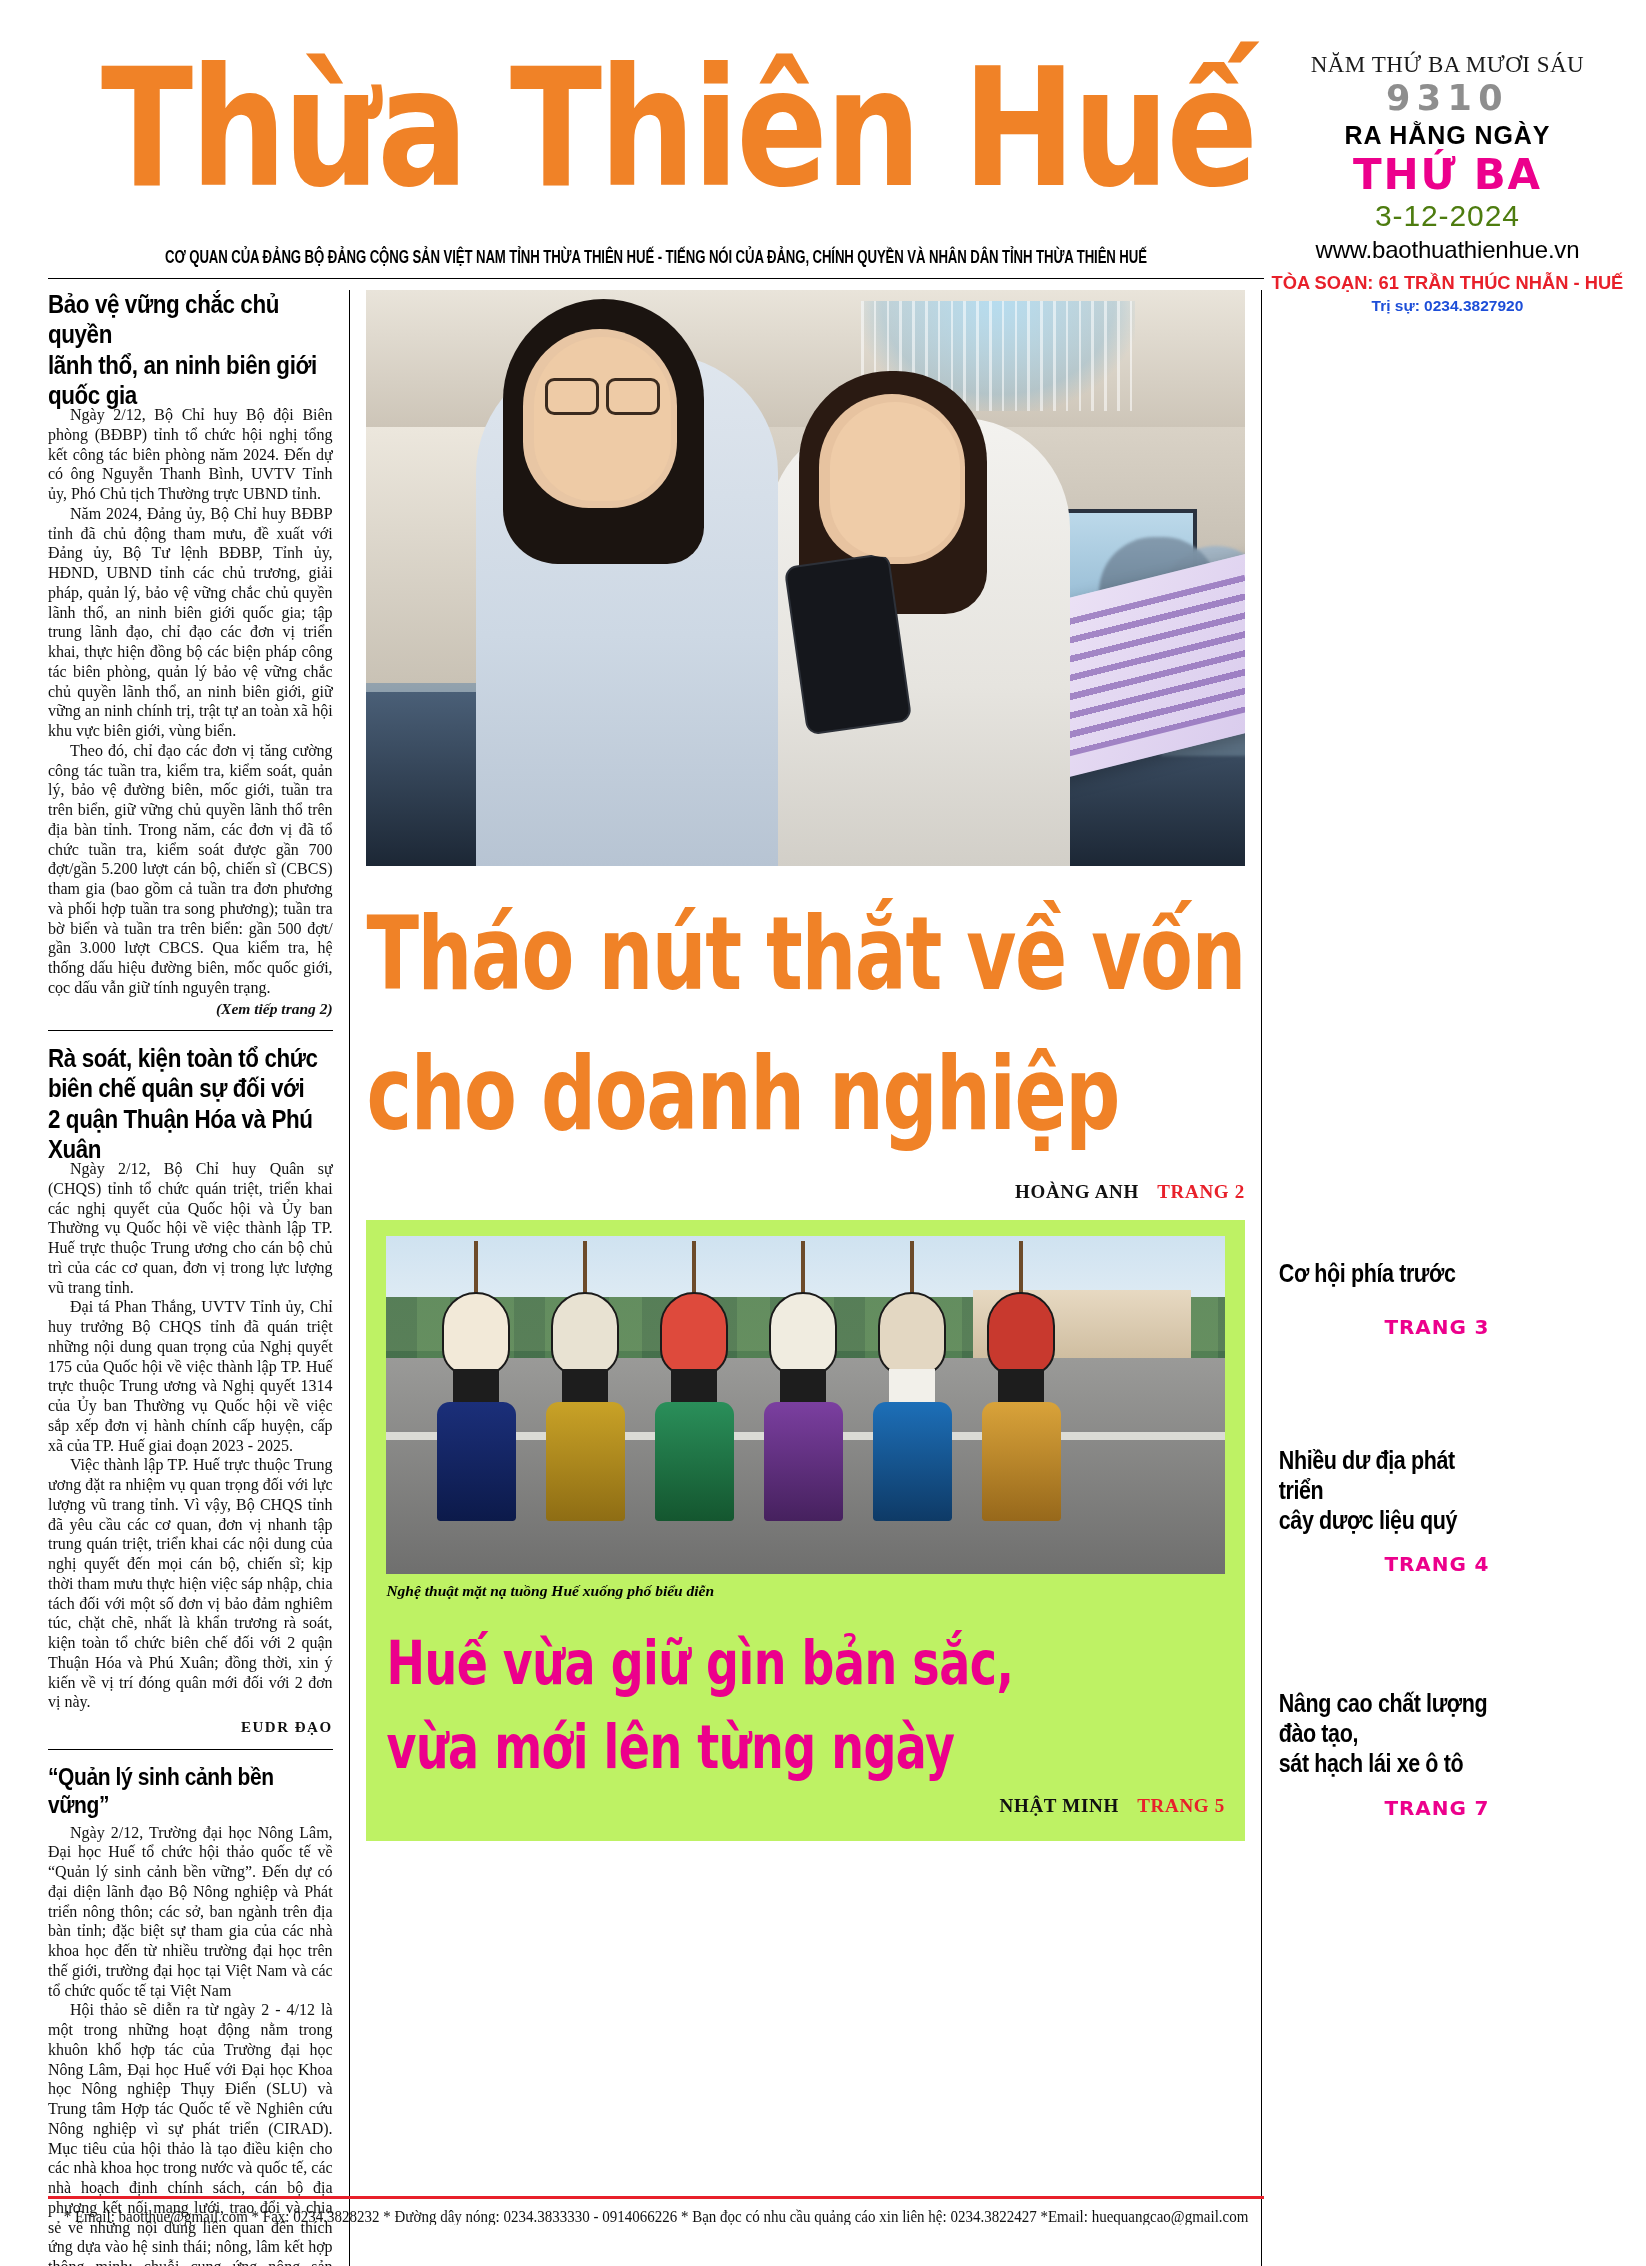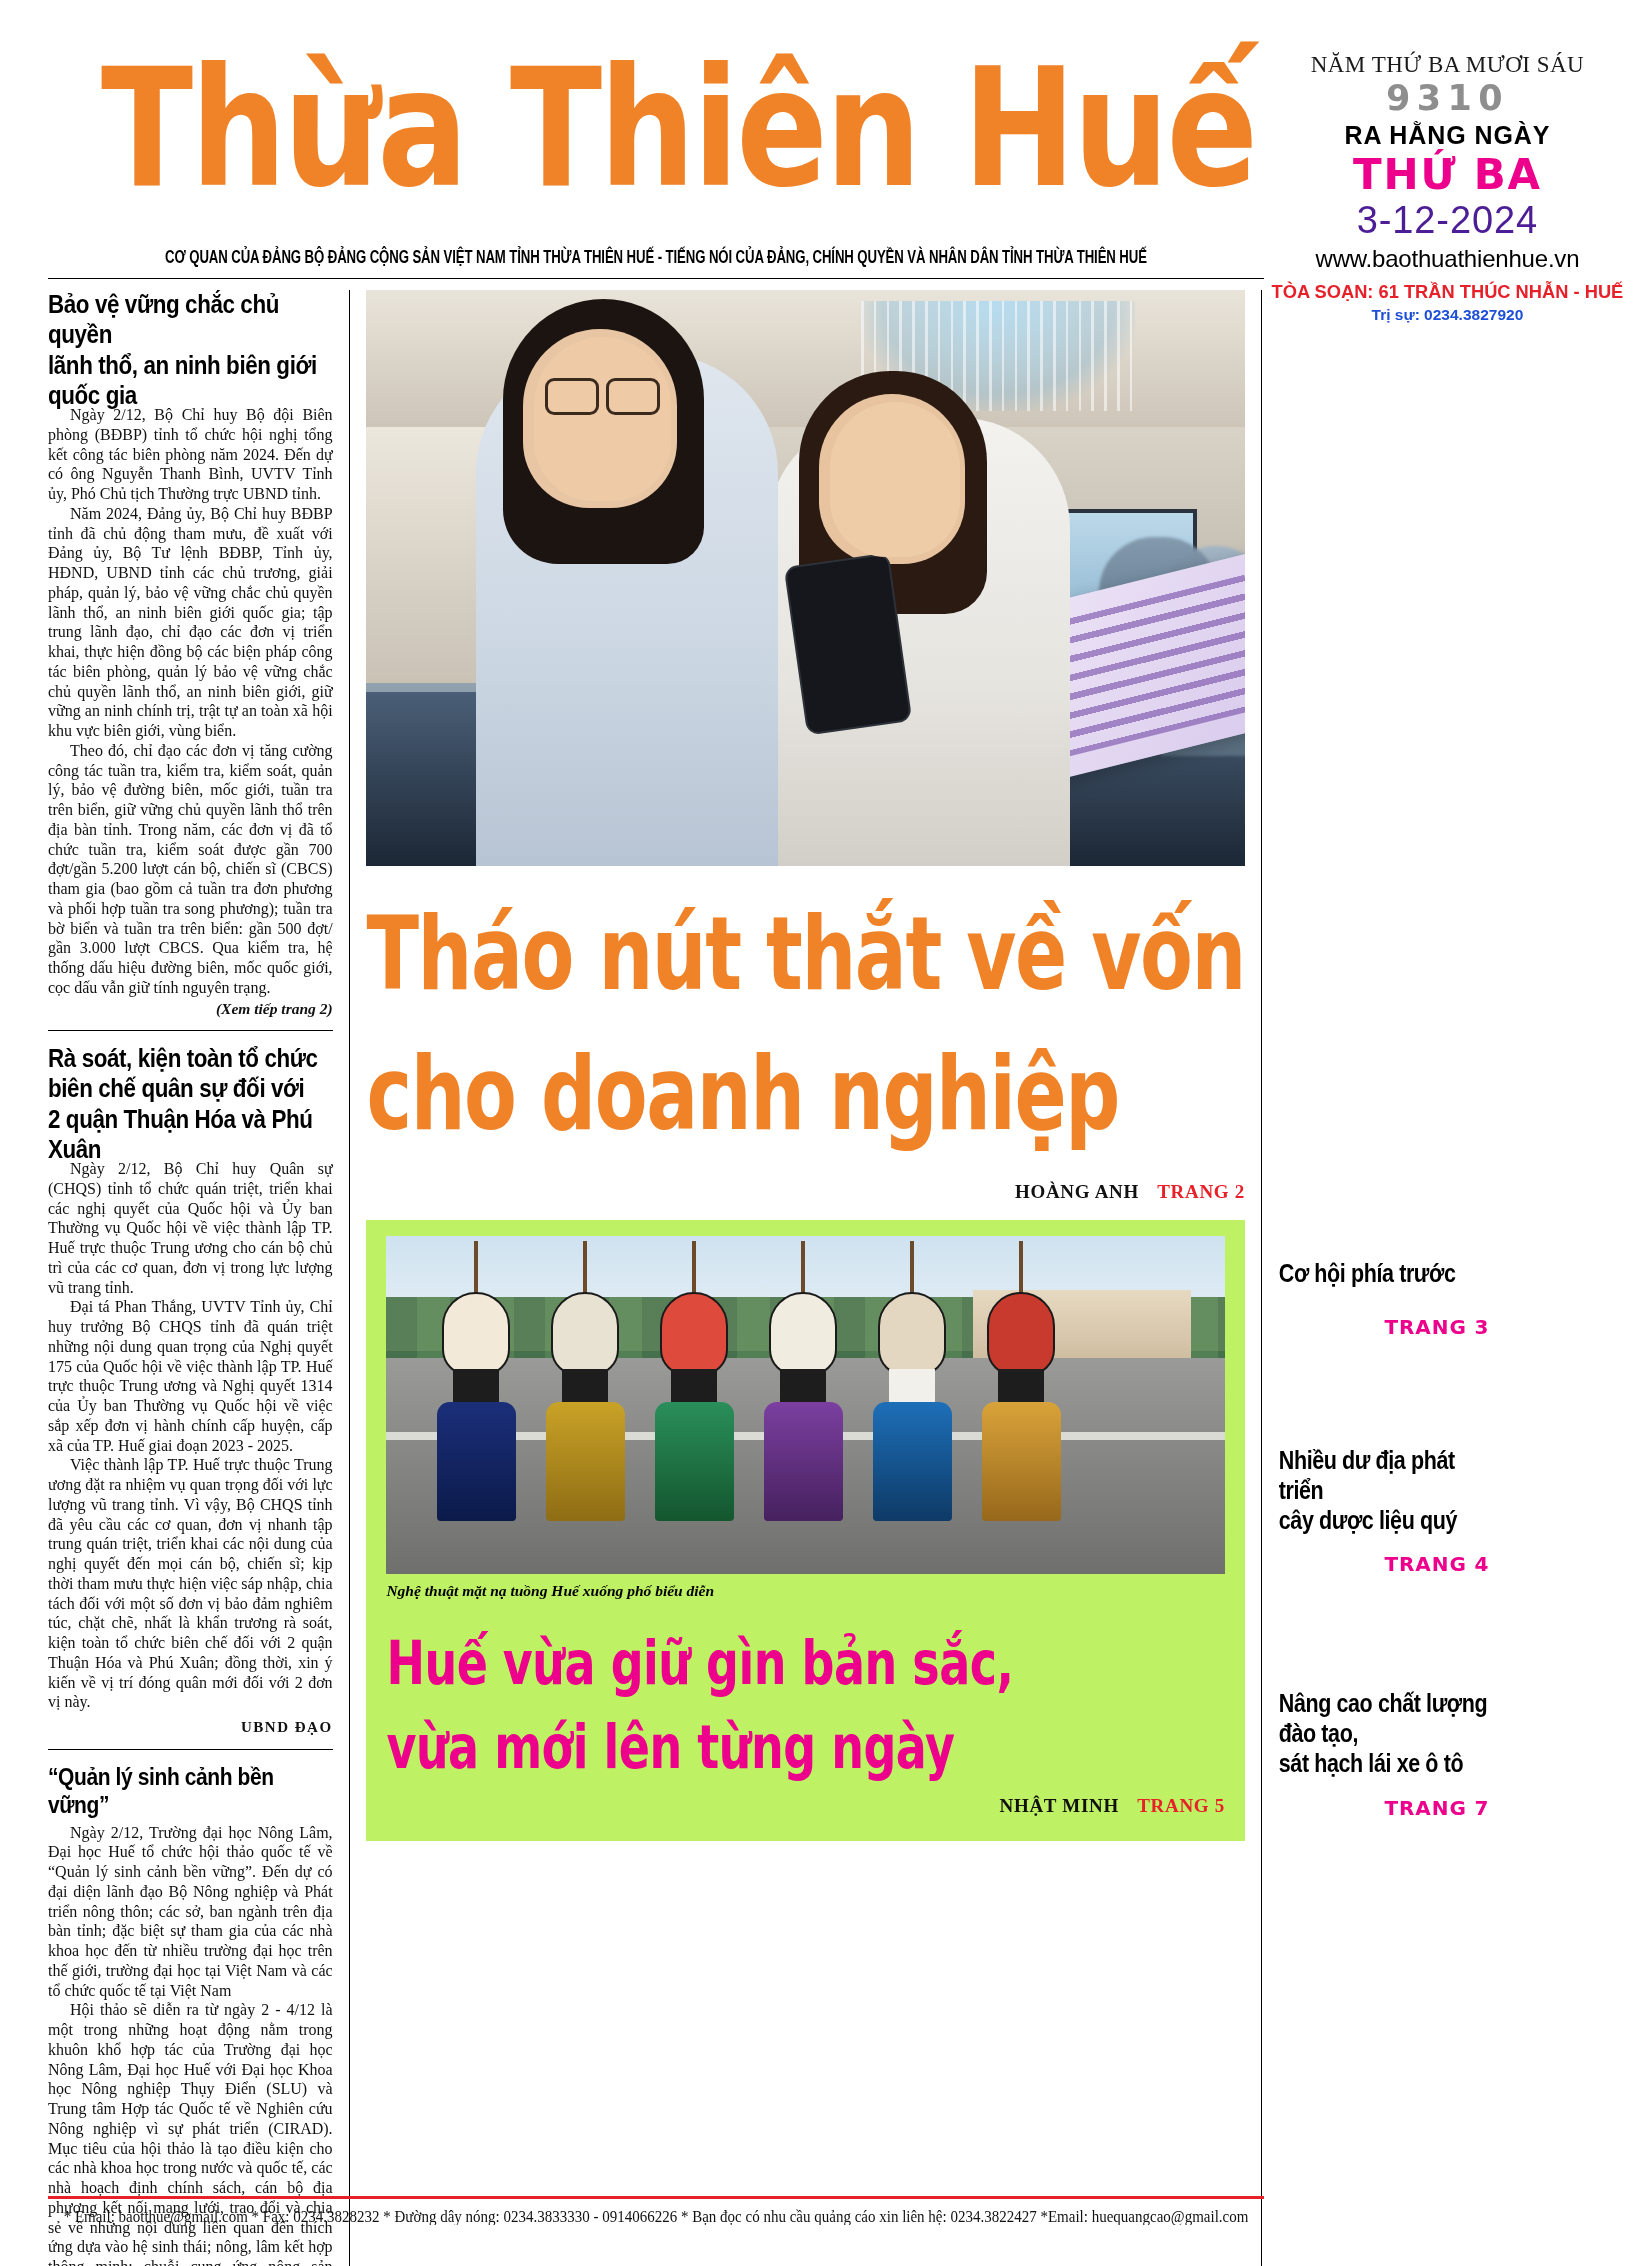--- a/index.html
+++ b/index.html
@@ -52,21 +52,21 @@
     font-weight: 700; font-size: 25px; color:#000;
     letter-spacing: 0.9px; margin-top: 1.8px;
   }
   .mh-day {
     font-family: "DejaVu Sans", sans-serif;
     font-weight: 800; font-size: 42px; color:#ec008c;
     letter-spacing: 1.8px; margin-top: 3.7px; line-height:1.05;
   }
   .mh-date {
     font-family: "Liberation Sans", sans-serif;
-    font-size: 38px; color:#4c1d95; letter-spacing: 0.9px; margin-top: 1.8px;
+    font-size: 30px; color:#4d7c0f; letter-spacing: 0.9px; margin-top: 1.8px;
   }
   .mh-web {
     font-family: "Liberation Sans", sans-serif;
     font-weight:400; font-size: 24px; color:#000;
     letter-spacing: -0.2px; margin-top: 2.7px;
   }
   .mh-addr {
     font-family: "Liberation Sans", sans-serif;
     font-weight:700; font-size: 18.3px; color:#e8202a;
     margin-top: 8.2px; white-space:nowrap;
@@ -292,21 +292,21 @@
         <div class="art-head">
           <span>Rà soát, kiện toàn tổ chức</span><br>
           <span>biên chế quân sự đối với</span><br>
           <span>2 quận Thuận Hóa và Phú Xuân</span>
         </div>
         <div class="art-body">
           <p>Ngày 2/12, Bộ Chỉ huy Quân sự (CHQS) tỉnh tổ chức quán triệt, triển khai các nghị quyết của Quốc hội và Ủy ban Thường vụ Quốc hội về việc thành lập TP. Huế trực thuộc Trung ương cho cán bộ chủ trì của các cơ quan, đơn vị trong lực lượng vũ trang tỉnh.</p>
           <p>Đại tá Phan Thắng, UVTV Tỉnh ủy, Chỉ huy trưởng Bộ CHQS tỉnh đã quán triệt những nội dung quan trọng của Nghị quyết 175 của Quốc hội về việc thành lập TP. Huế trực thuộc Trung ương và Nghị quyết 1314 của Ủy ban Thường vụ Quốc hội về việc sắp xếp đơn vị hành chính cấp huyện, cấp xã của TP. Huế giai đoạn 2023 - 2025.</p>
           <p>Việc thành lập TP. Huế trực thuộc Trung ương đặt ra nhiệm vụ quan trọng đối với lực lượng vũ trang tỉnh. Vì vậy, Bộ CHQS tỉnh đã yêu cầu các cơ quan, đơn vị nhanh tập trung quán triệt, triển khai các nội dung của nghị quyết đến mọi cán bộ, chiến sĩ; kịp thời tham mưu thực hiện việc sáp nhập, chia tách đối với một số đơn vị bảo đảm nghiêm túc, chặt chẽ, nhất là khẩn trương rà soát, kiện toàn tổ chức biên chế đối với 2 quận Thuận Hóa và Phú Xuân; đồng thời, xin ý kiến về vị trí đóng quân mới đối với 2 đơn vị này.</p>
         </div>
-        <div class="byline">UBND ĐẠO</div>
+        <div class="byline">EUDR ĐẠO</div>
       </div>
 
       <div class="divider"></div>
 
       <div>
         <div class="art-head sm">
           <span>“Quản lý sinh cảnh bền vững”</span>
         </div>
         <div class="art-body">
           <p>Ngày 2/12, Trường đại học Nông Lâm, Đại học Huế tổ chức hội thảo quốc tế về “Quản lý sinh cảnh bền vững”. Đến dự có đại diện lãnh đạo Bộ Nông nghiệp và Phát triển nông thôn; các sở, ban ngành trên địa bàn tỉnh; đặc biệt sự tham gia của các nhà khoa học đến từ nhiều trường đại học trên thế giới, trường đại học tại Việt Nam và các tổ chức quốc tế tại Việt Nam</p>

